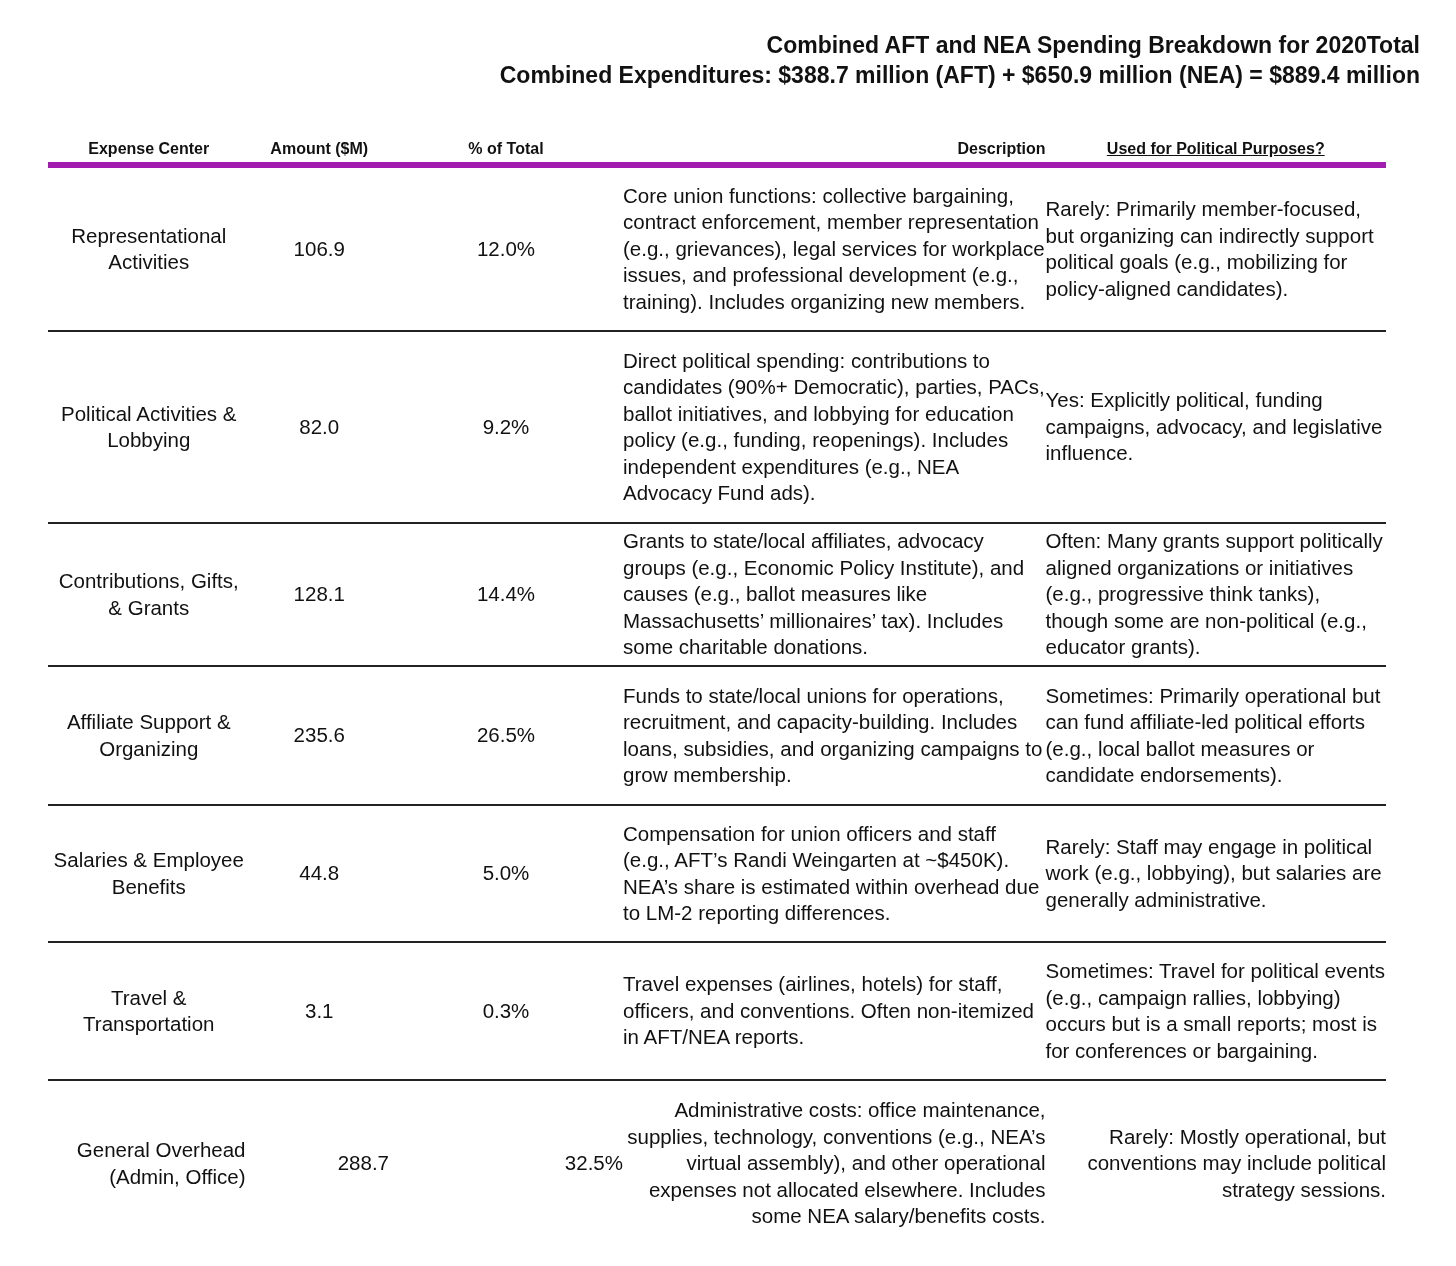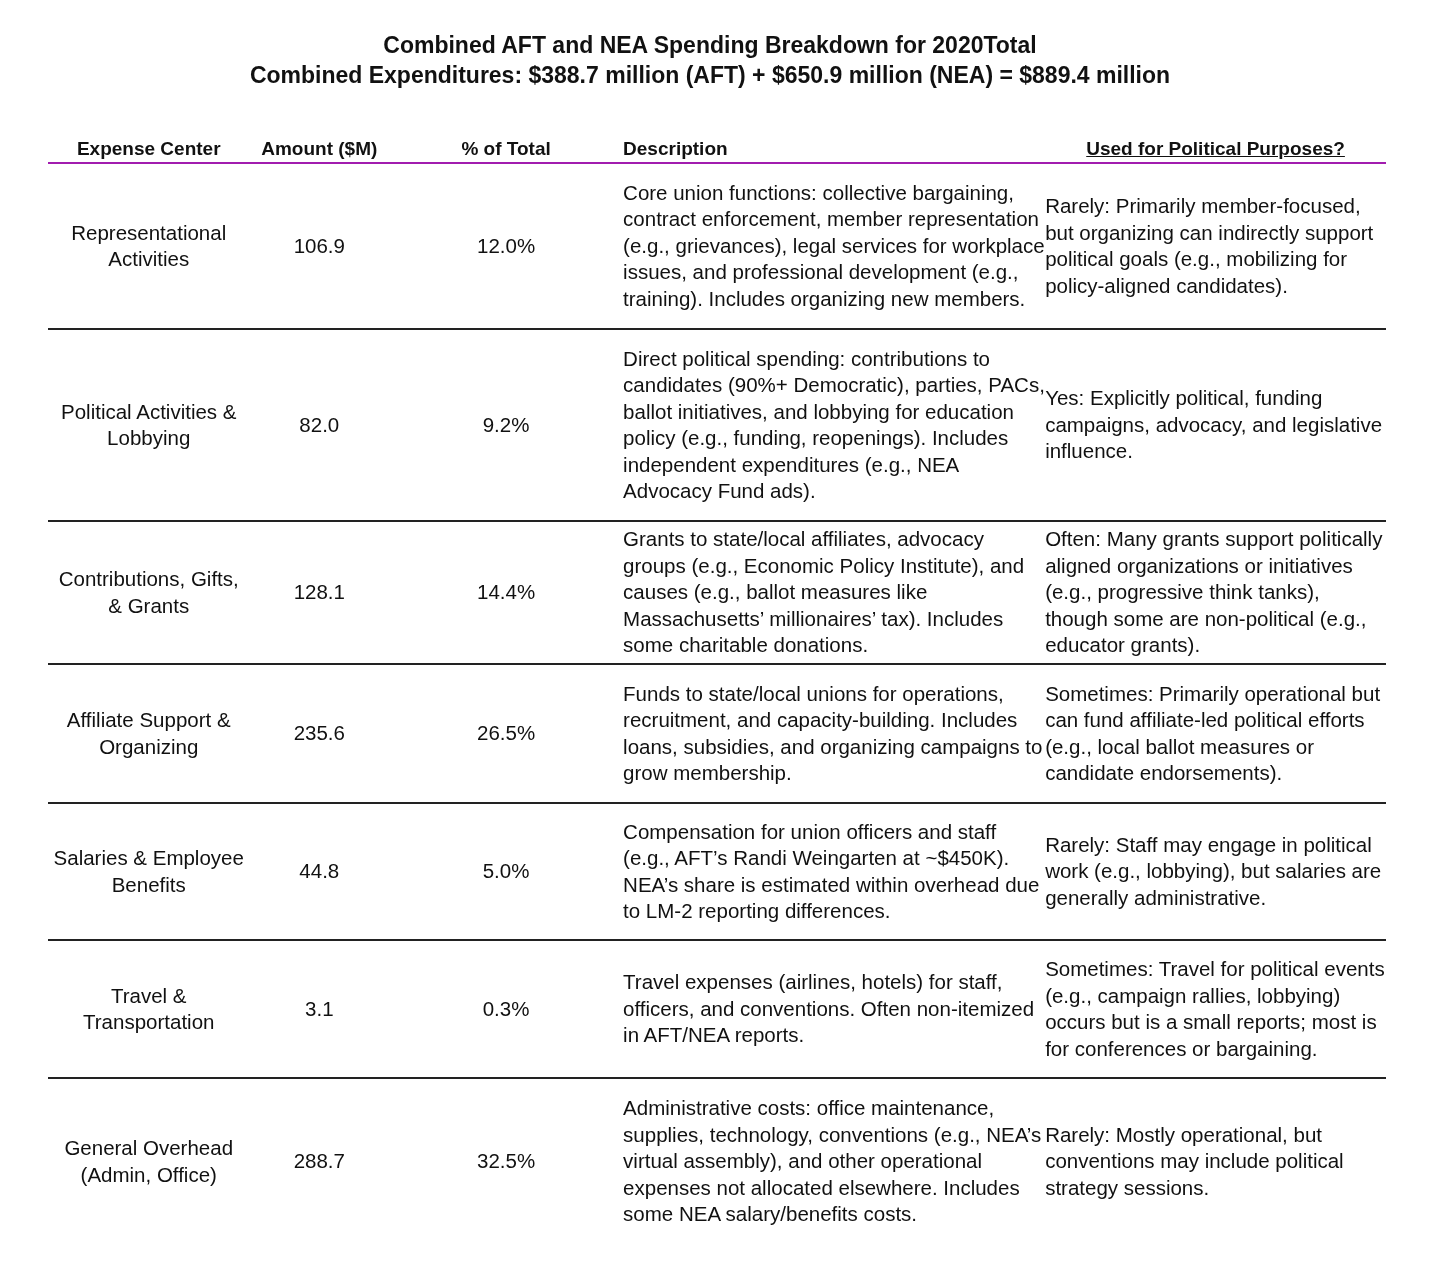--- a/index.html
+++ b/index.html
@@ -2,40 +2,40 @@
 <html><head>
 <meta charset="utf-8">
 <style>
   html, body { margin: 0; padding: 0; background: #ffffff; }
   body {
     width: 1456px; height: 1266px; position: relative; overflow: hidden;
     font-family: "Liberation Sans", sans-serif; color: #111;
   }
   .title {
     position: absolute; left: 0; top: 30px; width: 1420px;
-    text-align: center; font-weight: bold; font-size: 23px; line-height: 30px;
+    text-align: right; font-weight: bold; font-size: 23px; line-height: 30px;
   }
   table {
     position: absolute; left: 48px; top: 132px; width: 1338px;
     border-collapse: collapse; font-size: 20.5px; line-height: 26.5px;
   }
   th {
-    font-weight: bold; font-size: 19px; padding: 2px 0 0 0; height: 28px;
-    border-bottom: 2px solid #a21caf; vertical-align: bottom; white-space: nowrap;
+    font-weight: bold; font-size: 16px; padding: 2px 0 0 0; height: 28px;
+    border-bottom: 6px solid #a21caf; vertical-align: bottom; white-space: nowrap;
   }
   td { vertical-align: middle; padding: 2px 0; }
   tr.row td { border-bottom: 2px solid #222; }
-  tr.row.last td { border-bottom: none; }
+  tr.row.last td { border-bottom: none; text-align: right; }
   .c1 { width: 194px; text-align: center; }
   .c2 { width: 140px; text-align: center; }
   .c3 { width: 236px; text-align: center; }
   .c4 { width: 426px; text-align: left; padding-left: 0; }
   .c5 { width: 342px; text-align: left; }
   td.c4 { padding-left: 0; }
-  th.c4 { text-align: left; margin-top: 24px; }
+  th.c4 { text-align: right; margin-top: 24px; }
   th.c5 { text-align: center; text-decoration: underline; }
   td.c1 { padding: 0 4px; }
 </style>
 </head>
 <body>
 
 <div class="title">
   <div>Combined AFT and NEA Spending Breakdown for 2020Total</div>
   <div>Combined Expenditures: $388.7 million (AFT) + $650.9 million (NEA) = $889.4 million</div>
 </div>

